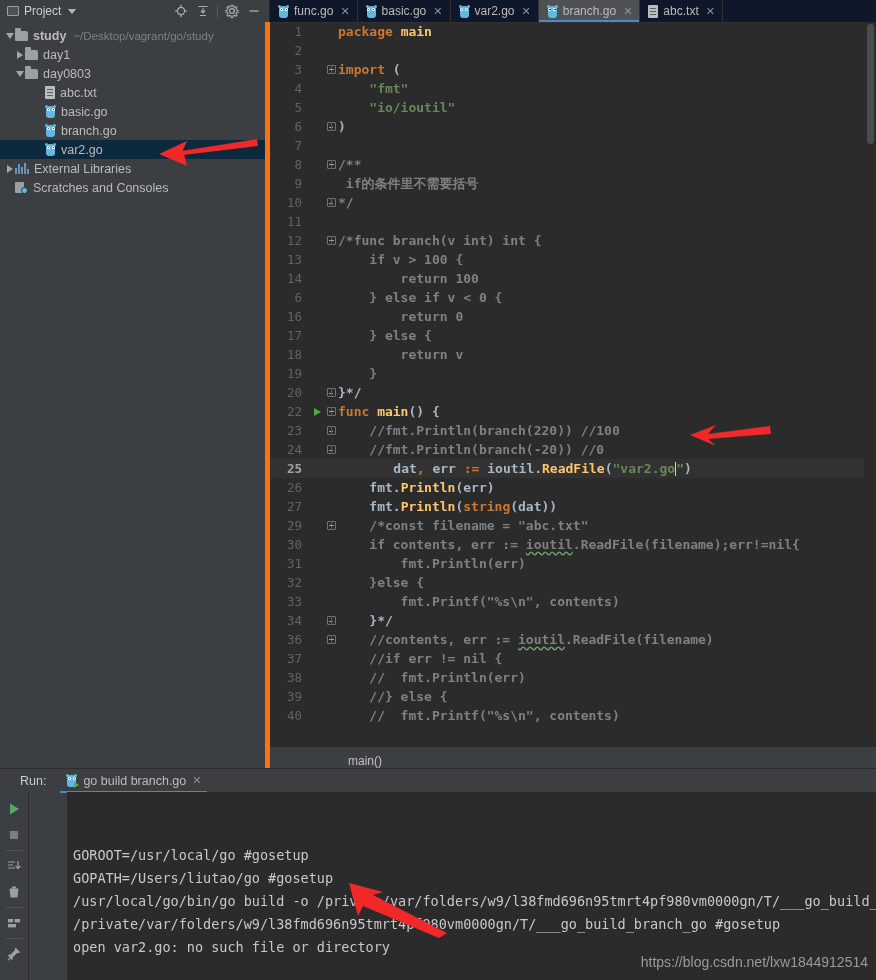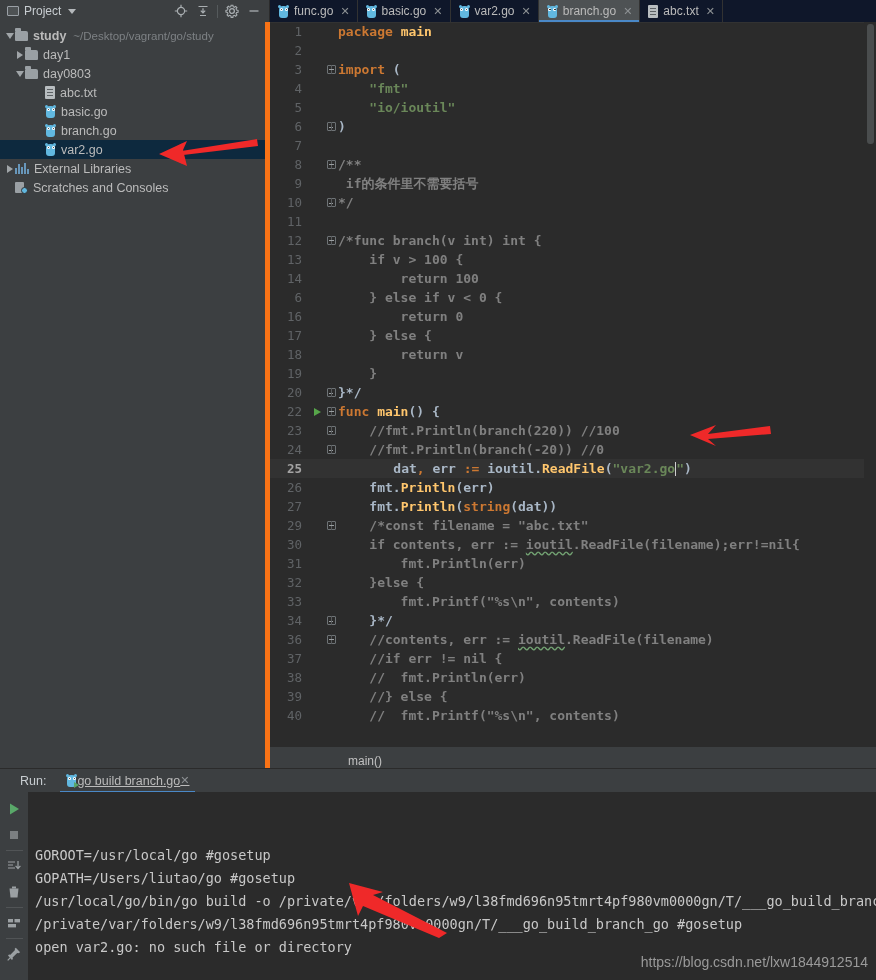--- a/index.html
+++ b/index.html
@@ -184,37 +184,37 @@
   .minimap .thumb{position:absolute;right:2px;top:2px;width:7px;height:120px;background:#4a4d4e;border-radius:3px;}
 
   
   .runpanel{position:absolute;left:0;right:0;bottom:0;height:212px;background:#3c3f41;}
   .run-header{
     height:24px;display:flex;align-items:center;gap:0;
     border-top:1px solid #2b2b2b;box-sizing:border-box;background:#3c3f41;
   }
   .run-label{padding-left:20px;font-size:12.5px;color:#c8cdd1;margin-right:12px;}
   .run-tab{
-    display:flex;align-items:center;height:24px;padding:0 8px;position:relative;
-    font-size:12.5px;color:#bbbbbb;text-decoration:underline;
+    display:flex;align-items:center;gap:6px;height:24px;padding:0 8px;position:relative;
+    font-size:12.5px;color:#bbbbbb;
   }
   .run-tab:after{content:"";position:absolute;left:2px;right:2px;bottom:0;height:2px;background:#4a88c7;}
   .run-tab .x{color:#8d9194;font-size:11px;}
 
   .run-body{display:flex;height:188px;}
   .run-tools{
     width:29px;background:#3c3f41;display:flex;flex-direction:column;align-items:center;
     padding-top:4px;box-sizing:border-box;border-right:1px solid #2b2b2b;
   }
   .tool{width:29px;height:26px;display:flex;align-items:center;justify-content:center;}
   .tool-sep{width:17px;height:1px;background:#515456;margin:2px 0;}
   .console{
     flex:1;background:#2b2b2b;padding:6px 0 0 6px;box-sizing:border-box;overflow:hidden;
     font-family:"DejaVu Sans Mono", monospace;font-size:13.5px;line-height:23px;color:#c8c8c8;
-    white-space:pre;position:relative;
+    white-space:pre;position:relative;margin-left:38px;
   }
   .console .cline{height:23px;}
   .watermark{
     position:absolute;right:8px;bottom:6px;font-family:"Liberation Sans",sans-serif;
     font-size:14px;color:#9a9a9a;
   }
 
   
   .arrowpt{position:absolute;pointer-events:none;}
 </style>

